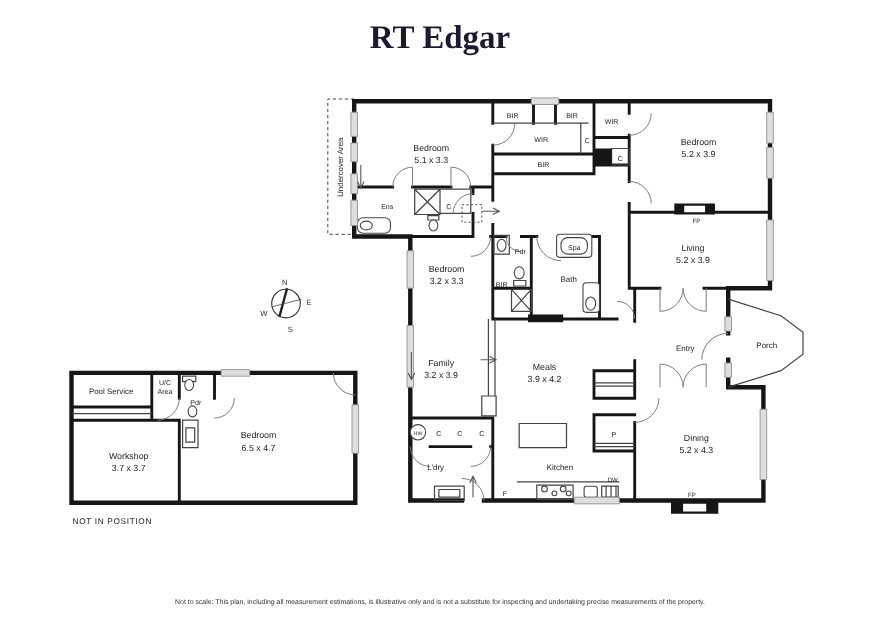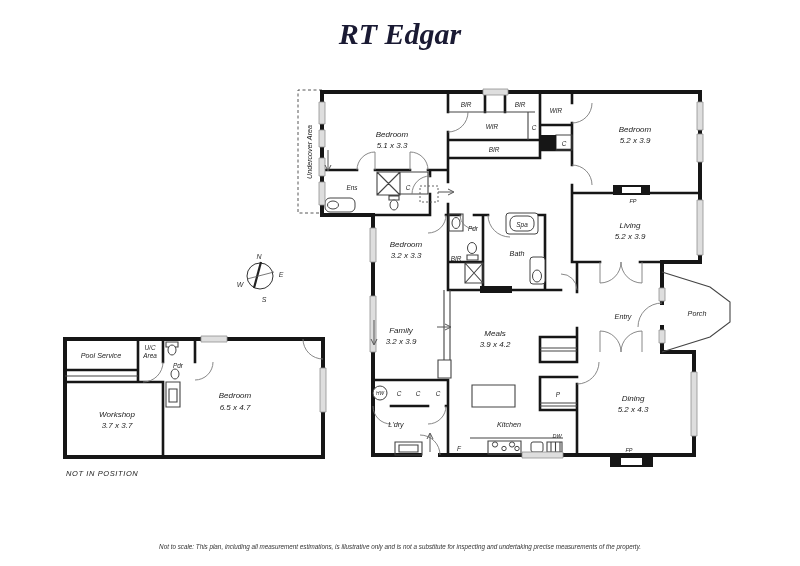--- a/index.html
+++ b/index.html
@@ -1,16 +1,16 @@
 <!DOCTYPE html>
 <html><head>
 <meta charset="utf-8">
 <style>
   html,body{margin:0;padding:0;background:#fff;}
-  .canvas{position:relative;width:800px;height:566px;background:#fff;overflow:hidden;font-style:italic;}
+  .canvas{position:relative;width:800px;height:566px;background:#fff;overflow:hidden;}
   svg{position:absolute;left:0;top:0;}
   text{font-family:"Liberation Sans", sans-serif;fill:#222;text-anchor:middle;}
   .logo{font-family:"Liberation Serif", serif;font-weight:700;font-size:30px;fill:#1a1a33;letter-spacing:0px;}
   .rm{font-size:8px;}
   .md{font-size:7.2px;}
   .sm{font-size:6.4px;}
   .xs{font-size:5.5px;}
   .xxs{font-size:4.8px;}
   .cmp{font-size:7px;fill:#333;}
   .note{font-size:7.5px;letter-spacing:.6px;}

